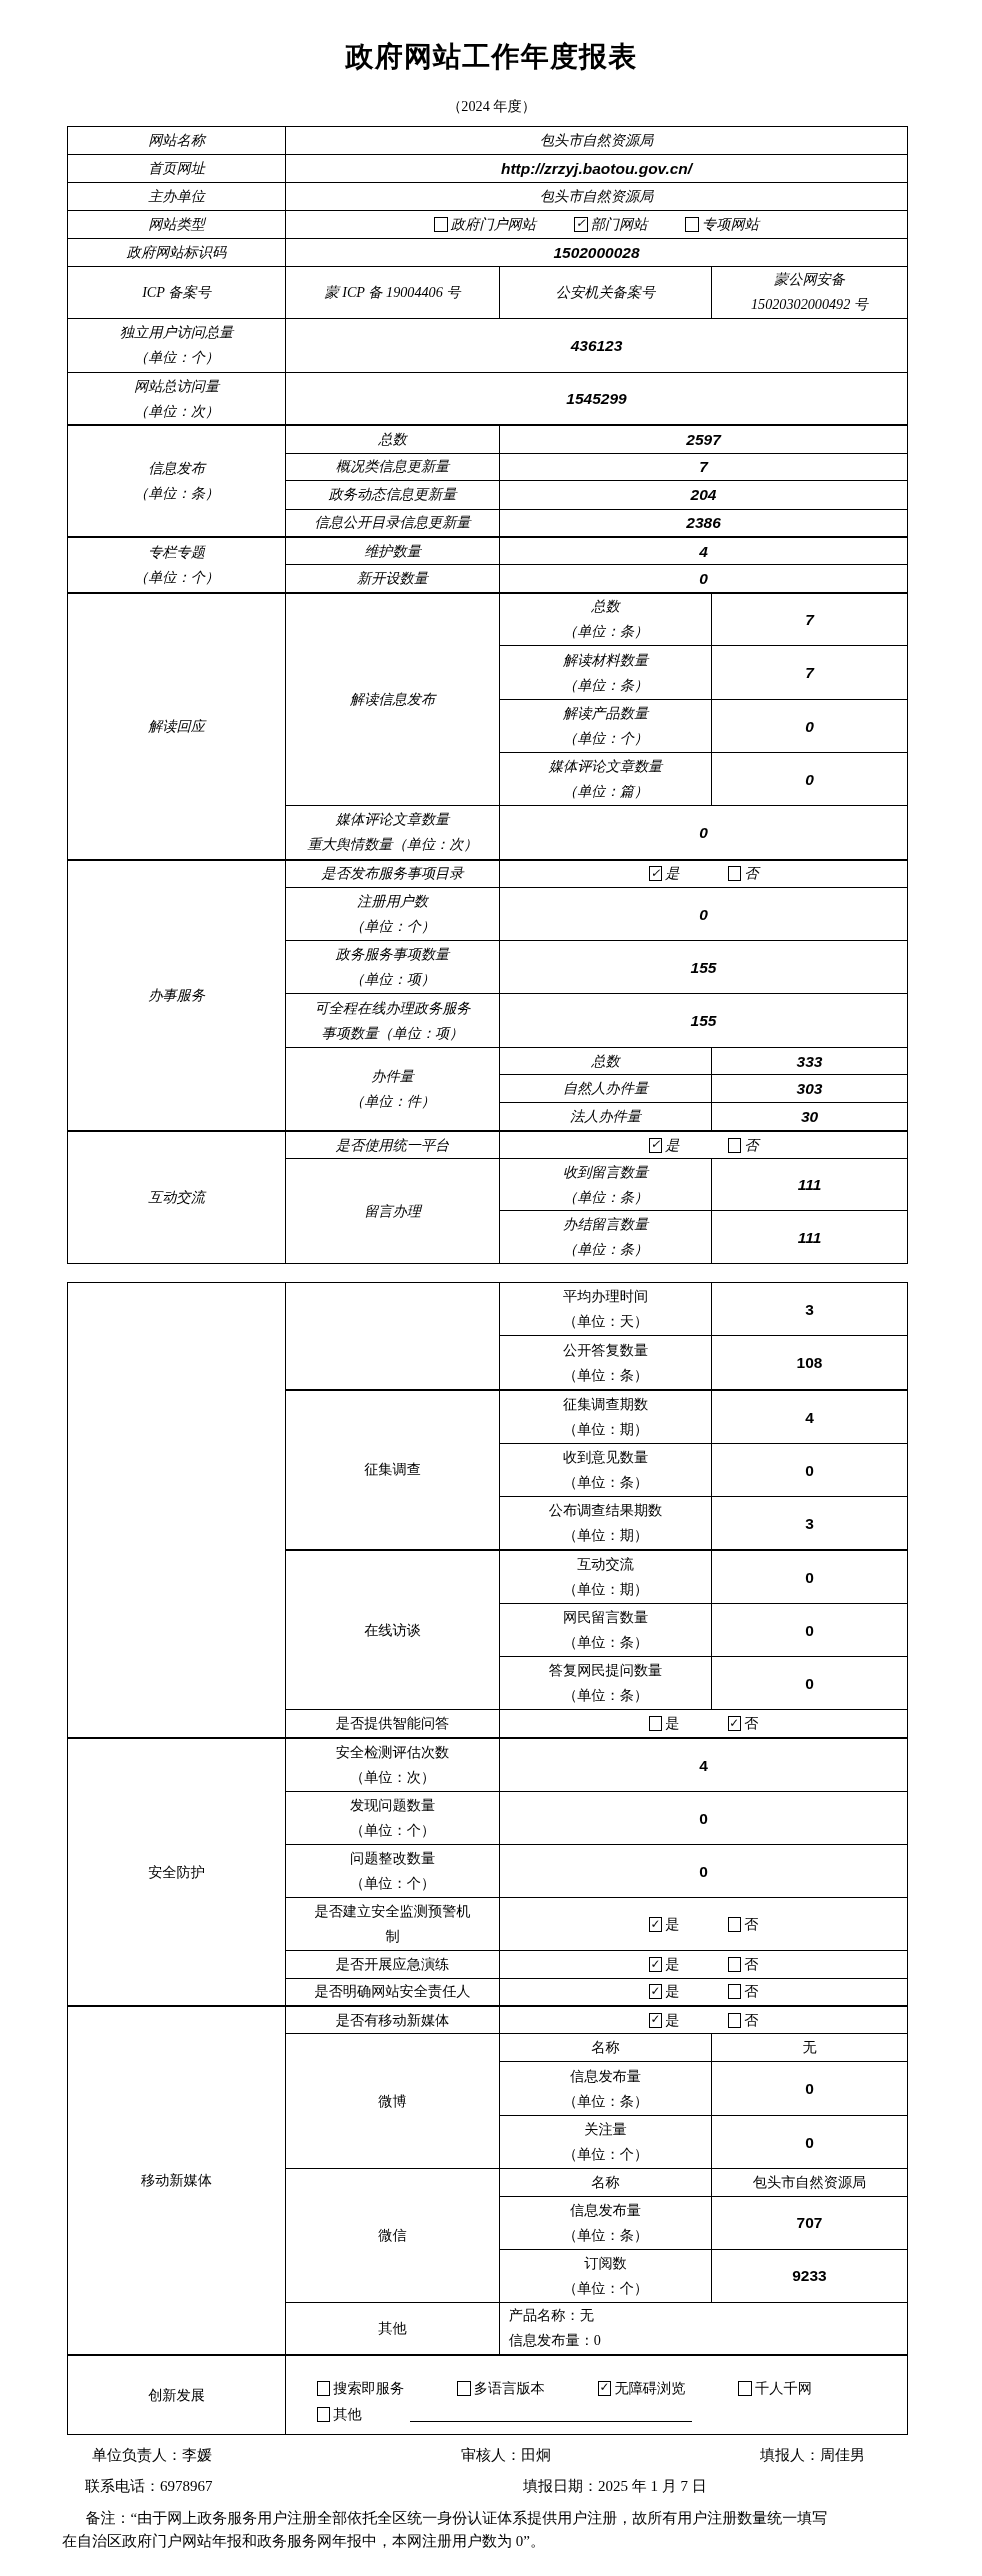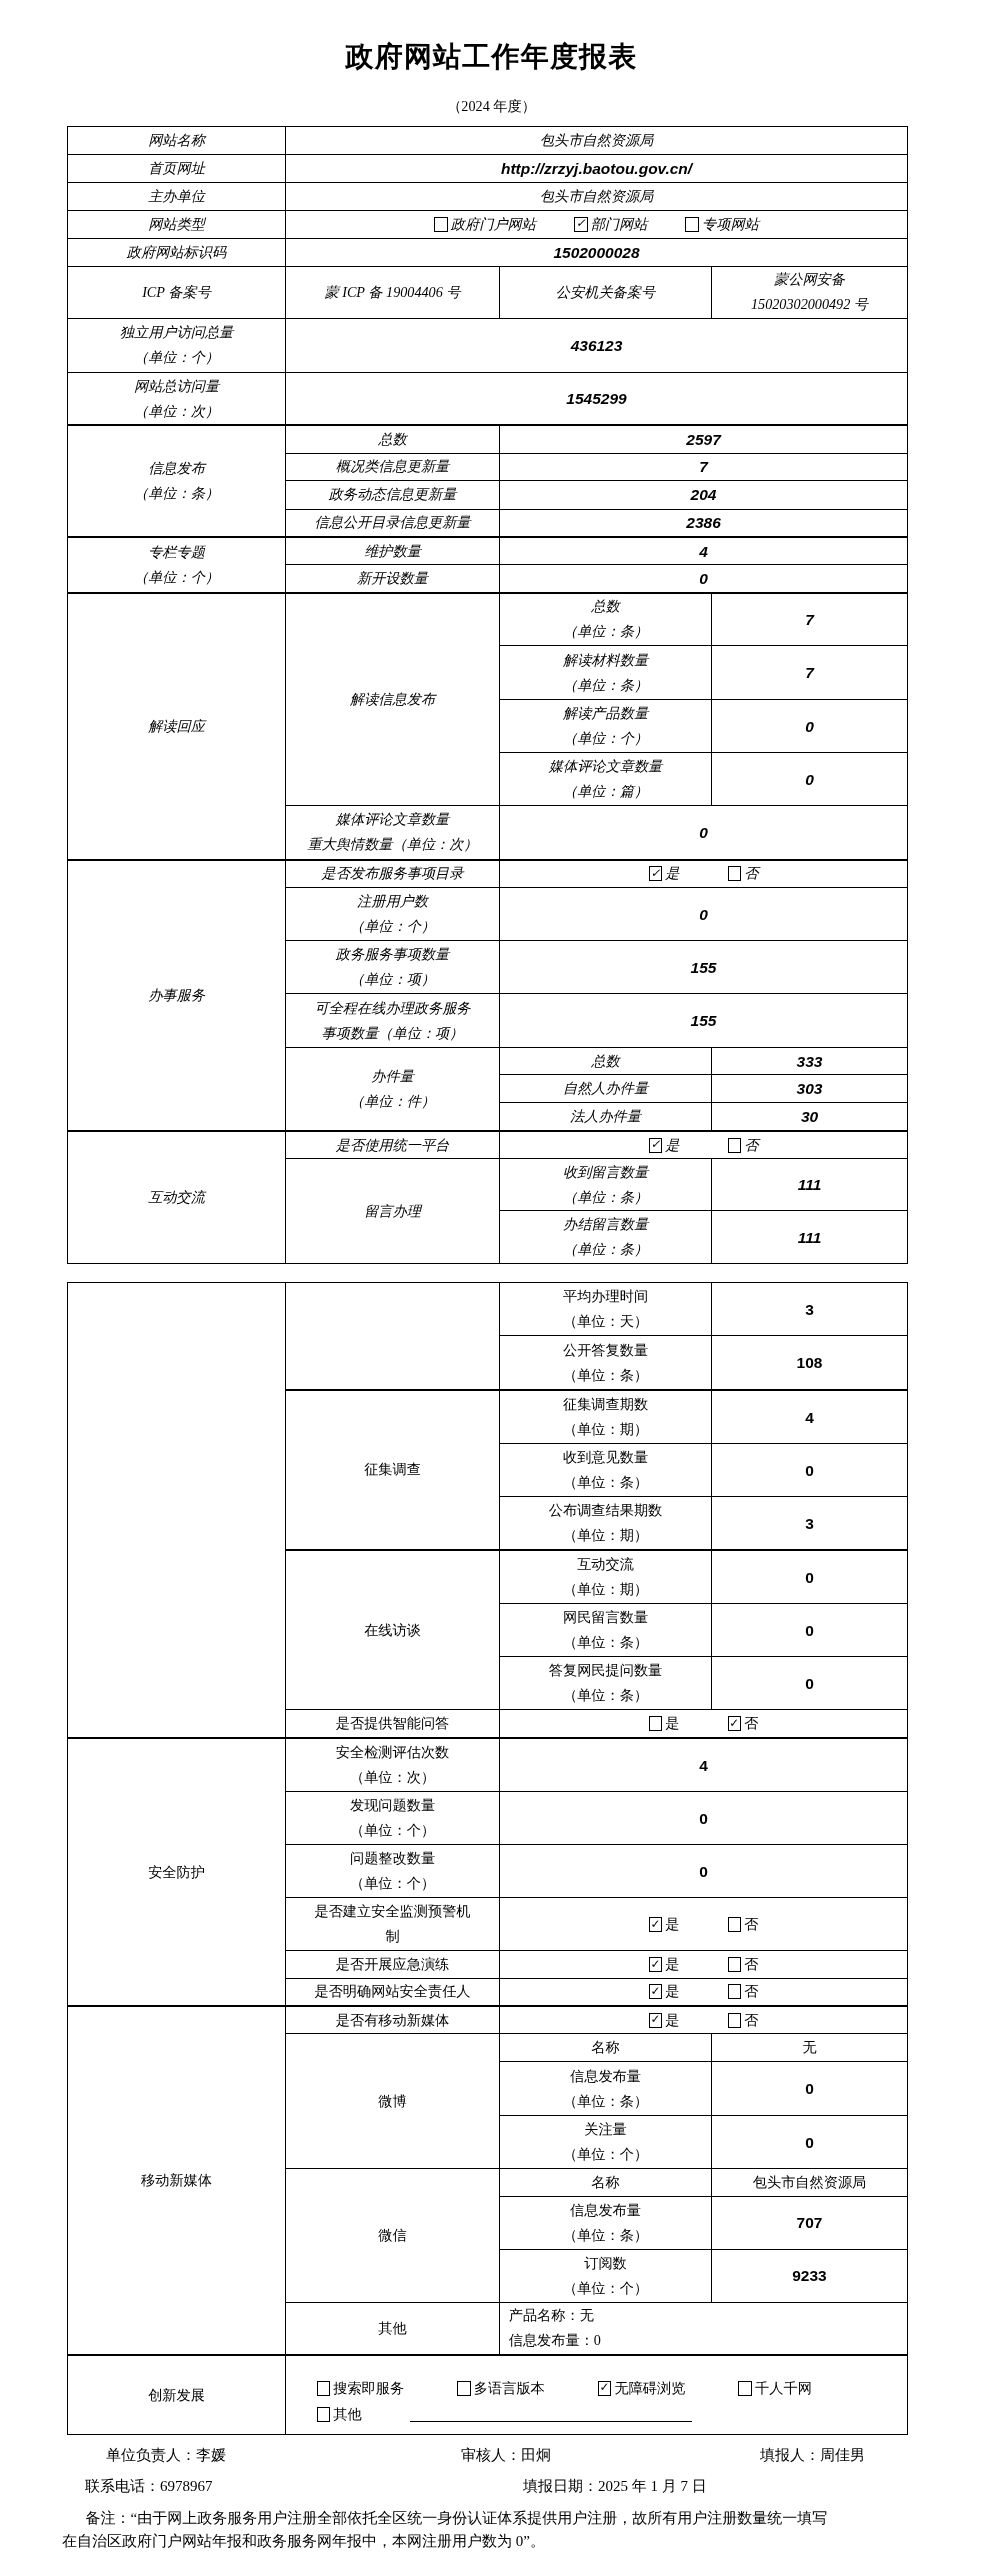--- a/index.html
+++ b/index.html
@@ -29,21 +29,21 @@
             align-items:center; justify-content:center; margin-right:3.1px;
             font-size:11.8px; line-height:1; background:#fff; }
   .cx1 { justify-content:flex-start; gap:53px; padding-left:28px; margin-top:19px; }
   .cx2 { justify-content:flex-start; padding-left:28px; margin-top:1.2px; margin-bottom:3.7px; }
   .fill-line { display:inline-block; width:282px; height:12.4px; border-bottom:1.9px solid #000; }
 
   .footer-line { position:relative; height:18.6px; font-size:15px; line-height:18.6px; }
   .f1 { margin-top:11px; }
   .f2 { margin-top:12.4px; }
   .footer-line span { position:absolute; top:0; white-space:nowrap; }
-  .fp1 { left:106px; } .fp2 { left:461px; } .fp3 { left:760px; }
+  .fp1 { left:92px; } .fp2 { left:461px; } .fp3 { left:760px; }
   .fp4 { left:85px; } .fp5 { left:523px; }
   .note { margin:11px 31px 0 62px; font-size:15px; line-height:23.5px;
           text-indent:23.5px; white-space:pre-line; }
 </style>
 </head>
 <body>
 
 <div class="page">
   <h1 class="title">政府网站工作年度报表</h1>
   <div class="subtitle">（2024 年度）</div>

